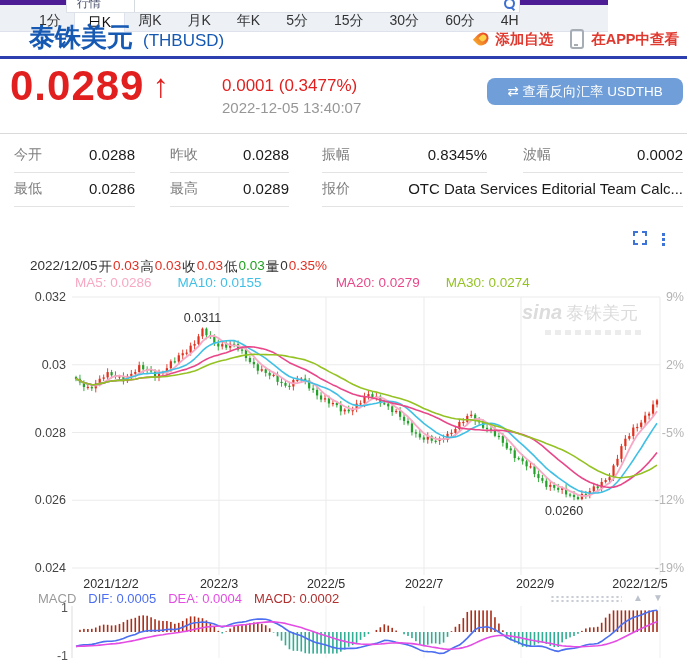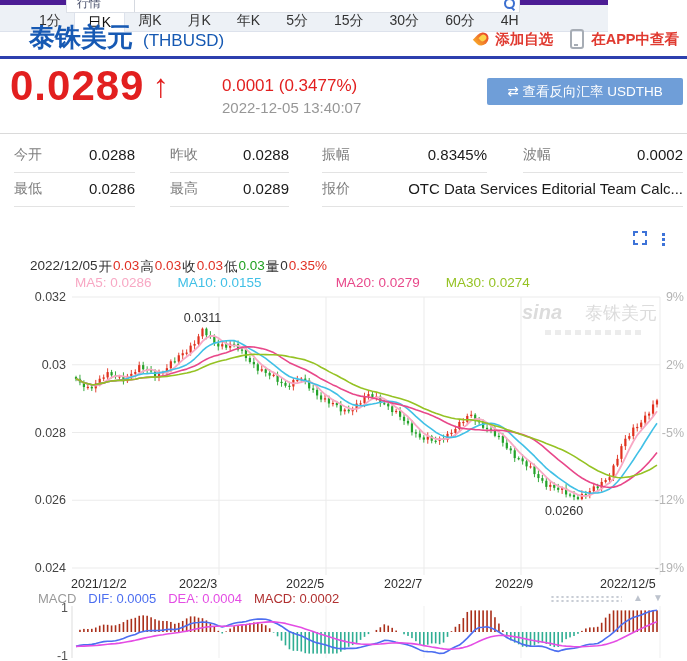--- a/index.html
+++ b/index.html
@@ -24,21 +24,21 @@
   .phone{width:10px;height:16px;border:2px solid #a7adb5;border-radius:3px;position:relative;margin-left:10px;}
   .phone::after{content:"";position:absolute;left:2px;bottom:1px;width:4px;height:2px;background:#a7adb5;}
   #blue-rule{left:0;top:56px;width:687px;height:3px;background:#2d3fae;}
 
   
   #price-value{left:10px;top:62px;font-size:42px;font-weight:bold;color:#e21f1f;letter-spacing:1px;display:flex;align-items:center;}
   #price-arrow{font-size:33px;margin-left:8px;font-weight:bold;}
   #price-change{left:222px;top:76px;font-size:17px;color:#e21f1f;}
   #price-time{left:222px;top:99px;font-size:15px;color:#979797;}
   #reverse-btn{left:487px;top:78px;width:196px;height:27px;background:#6f9ed8;color:#fff;font-size:13.5px;
-               display:flex;align-items:center;justify-content:center;border-radius:2px;cursor:pointer;}
+               display:flex;align-items:center;justify-content:center;border-radius:8px;cursor:pointer;}
   #divider1{left:0;top:133px;width:687px;border-top:1px solid #dadada;}
 
   
   .qcell{position:absolute;height:26px;border-bottom:1px solid #e3e3e3;display:flex;justify-content:space-between;align-items:flex-start;}
   .qlabel{font-size:14px;color:#7d7d7d;}
   .qvalue{font-size:15px;color:#1a1a1a;white-space:nowrap;overflow:hidden;}
   .qr1{top:146px;} .qr2{top:180px;}
   .qc1{left:14px;width:121px;} .qc2{left:170px;width:119px;} .qc3{left:322px;width:165px;} .qc4{left:523px;width:160px;}
   .qc3wide{left:322px;width:361px;}
 
@@ -50,28 +50,28 @@
               line-height:28px;color:#111;margin-bottom:-1px;}
   #fullscreen-btn{position:absolute;right:40px;top:231px;width:14px;height:14px;}
   #kebab-btn{position:absolute;right:22px;top:233px;width:3px;height:3px;background:#3e73d8;box-shadow:0 5px 0 #3e73d8,0 10px 0 #3e73d8;}
 
   
   #ohlc-bar{left:30px;top:258px;font-size:13.5px;color:#333;display:flex;gap:1px;white-space:nowrap;}
   .red{color:#e03024;} .green{color:#1fa01f;}
   #ma-legend{left:75px;top:275px;font-size:13.5px;display:flex;gap:26px;white-space:nowrap;}
 
   
-  #watermark{left:522px;top:301px;color:#dcdcdc;display:flex;align-items:baseline;gap:23px;}
+  #watermark{left:522px;top:301px;color:#dcdcdc;display:flex;align-items:baseline;gap:4px;}
   #wm-brand{font-size:20px;font-weight:bold;font-style:italic;}
   #wm-name{font-size:18px;}
   #wm-sub{position:absolute;left:545px;top:330px;width:96px;height:5px;
           background-image:repeating-linear-gradient(90deg,#ececec 0 6px,transparent 6px 10px);}
 
   #kline-svg{position:absolute;left:0;top:292px;}
-  #xlabels span{position:absolute;top:577px;width:80px;text-align:left;font-size:12.5px;color:#2e2e2e;}
+  #xlabels span{position:absolute;top:577px;width:80px;text-align:center;font-size:12.5px;color:#2e2e2e;}
 
   
   #macd-bar{left:38px;top:591px;font-size:13px;display:flex;gap:12px;white-space:nowrap;}
   #macd-handle{left:550px;top:595px;width:72px;height:9px;
                background-image:radial-gradient(circle,#c8cdd5 1px,transparent 1.3px);background-size:5px 4px;}
   .tri{position:absolute;top:592px;font-size:10px;color:#bdc3cd;}
   #macd-svg{position:absolute;left:0;top:598px;}
 </style>
 </head>
 <body>

